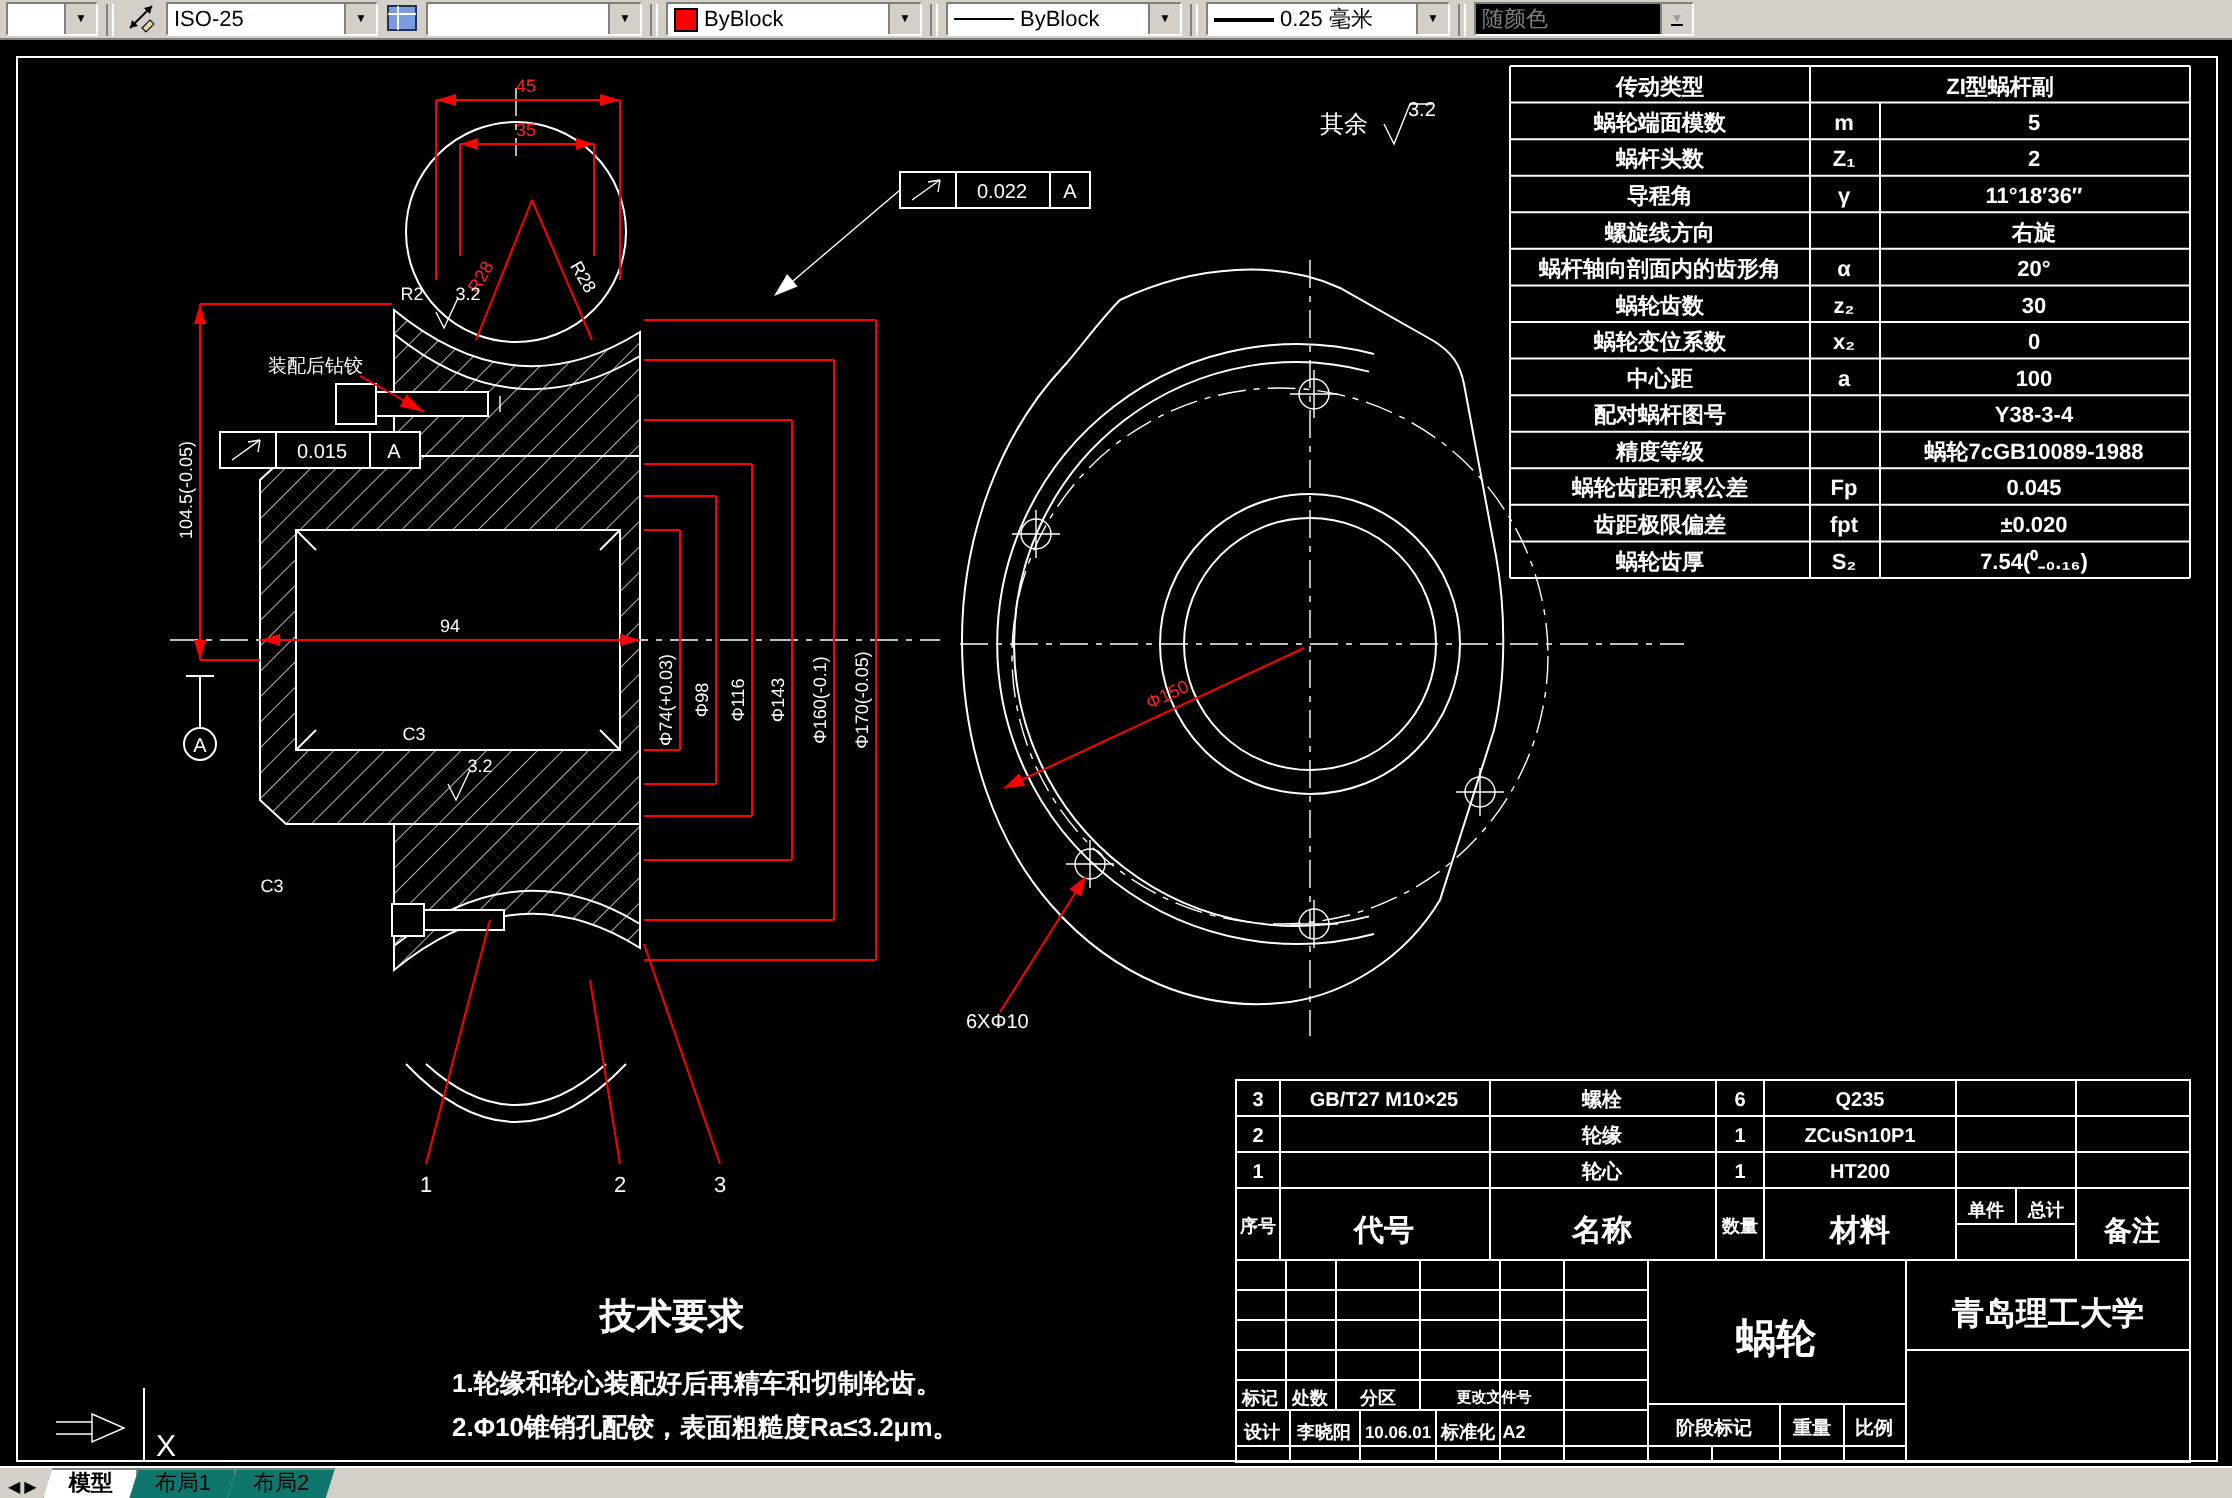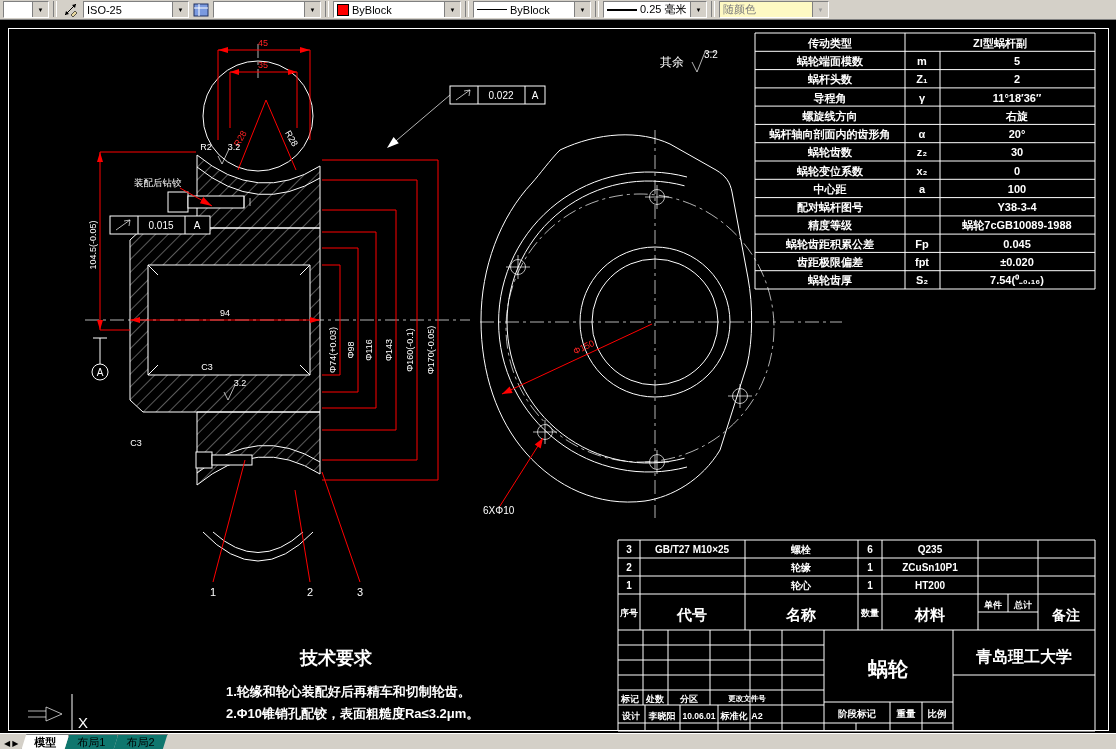--- a/index.html
+++ b/index.html
@@ -1,21 +1,21 @@
 <!DOCTYPE html>
 <html><head>
 <meta charset="utf-8">
 <style>
   html,body{margin:0;padding:0;background:#000;}
   body{width:1116px;height:749px;overflow:hidden;font-family:"Liberation Sans",sans-serif;}
   .app{width:1116px;height:749px;display:flex;flex-direction:column;}
   
-  .toolbar{height:20px;background:#d4d0c8;display:flex;align-items:flex-start;padding:1px 2px;box-sizing:border-box;border-bottom:1px solid #808080;flex:0 0 auto;}
+  .toolbar{height:20px;background:#d4d0c8;display:flex;align-items:flex-end;padding:1px 2px;box-sizing:border-box;border-bottom:1px solid #808080;flex:0 0 auto;}
   .combo{display:inline-flex;align-items:stretch;height:17px;background:#fff;border:1px solid;border-color:#808080 #fff #fff #808080;margin:0 1px;box-sizing:border-box;}
-  .combo.disabled{background:#fef9c3;}
+  .combo.disabled{background:#000000;text-decoration:underline;}
   .combo.disabled .cfield{color:#808080;}
   .cfield{flex:1;font-size:11px;padding:0 3px;white-space:nowrap;overflow:hidden;display:flex;align-items:center;gap:3px;color:#000;}
   .carrow{width:15px;background:#d4d0c8;border-left:1px solid #808080;display:flex;align-items:center;justify-content:center;font-size:6px;color:#000;}
   .combo.disabled .carrow{color:#9a9a9a;}
   .sep{width:2px;height:16px;border-left:1px solid #808080;border-right:1px solid #fff;margin:0 3px;}
   .iconbtn{width:20px;height:18px;display:flex;align-items:center;justify-content:center;margin:0 1px;}
   .swatch{width:10px;height:10px;background:#ff0000;border:1px solid #000;flex:0 0 auto;}
   .lineglyph{display:inline-block;width:30px;border-top:1px solid #000;flex:0 0 auto;}
   .lineglyph.thick{border-top-width:2px;}
   
@@ -76,21 +76,21 @@
     </div>
     <span class="sep"></span>
     <div class="combo" style="width:118px">
       <span class="cfield">
           <span class="lineglyph"></span>
           <span>ByBlock</span>
         </span>
       <span class="carrow">▼</span>
     </div>
     <span class="sep"></span>
-    <div class="combo" style="width:104px">
+    <div class="combo" style="width:122px">
       <span class="cfield">
           <span class="lineglyph thick"></span>
           <span>0.25 毫米</span>
         </span>
       <span class="carrow">▼</span>
     </div>
     <span class="sep"></span>
     <div class="combo disabled" style="width:110px">
       <span class="cfield">随颜色</span>
       <span class="carrow">▼</span>

